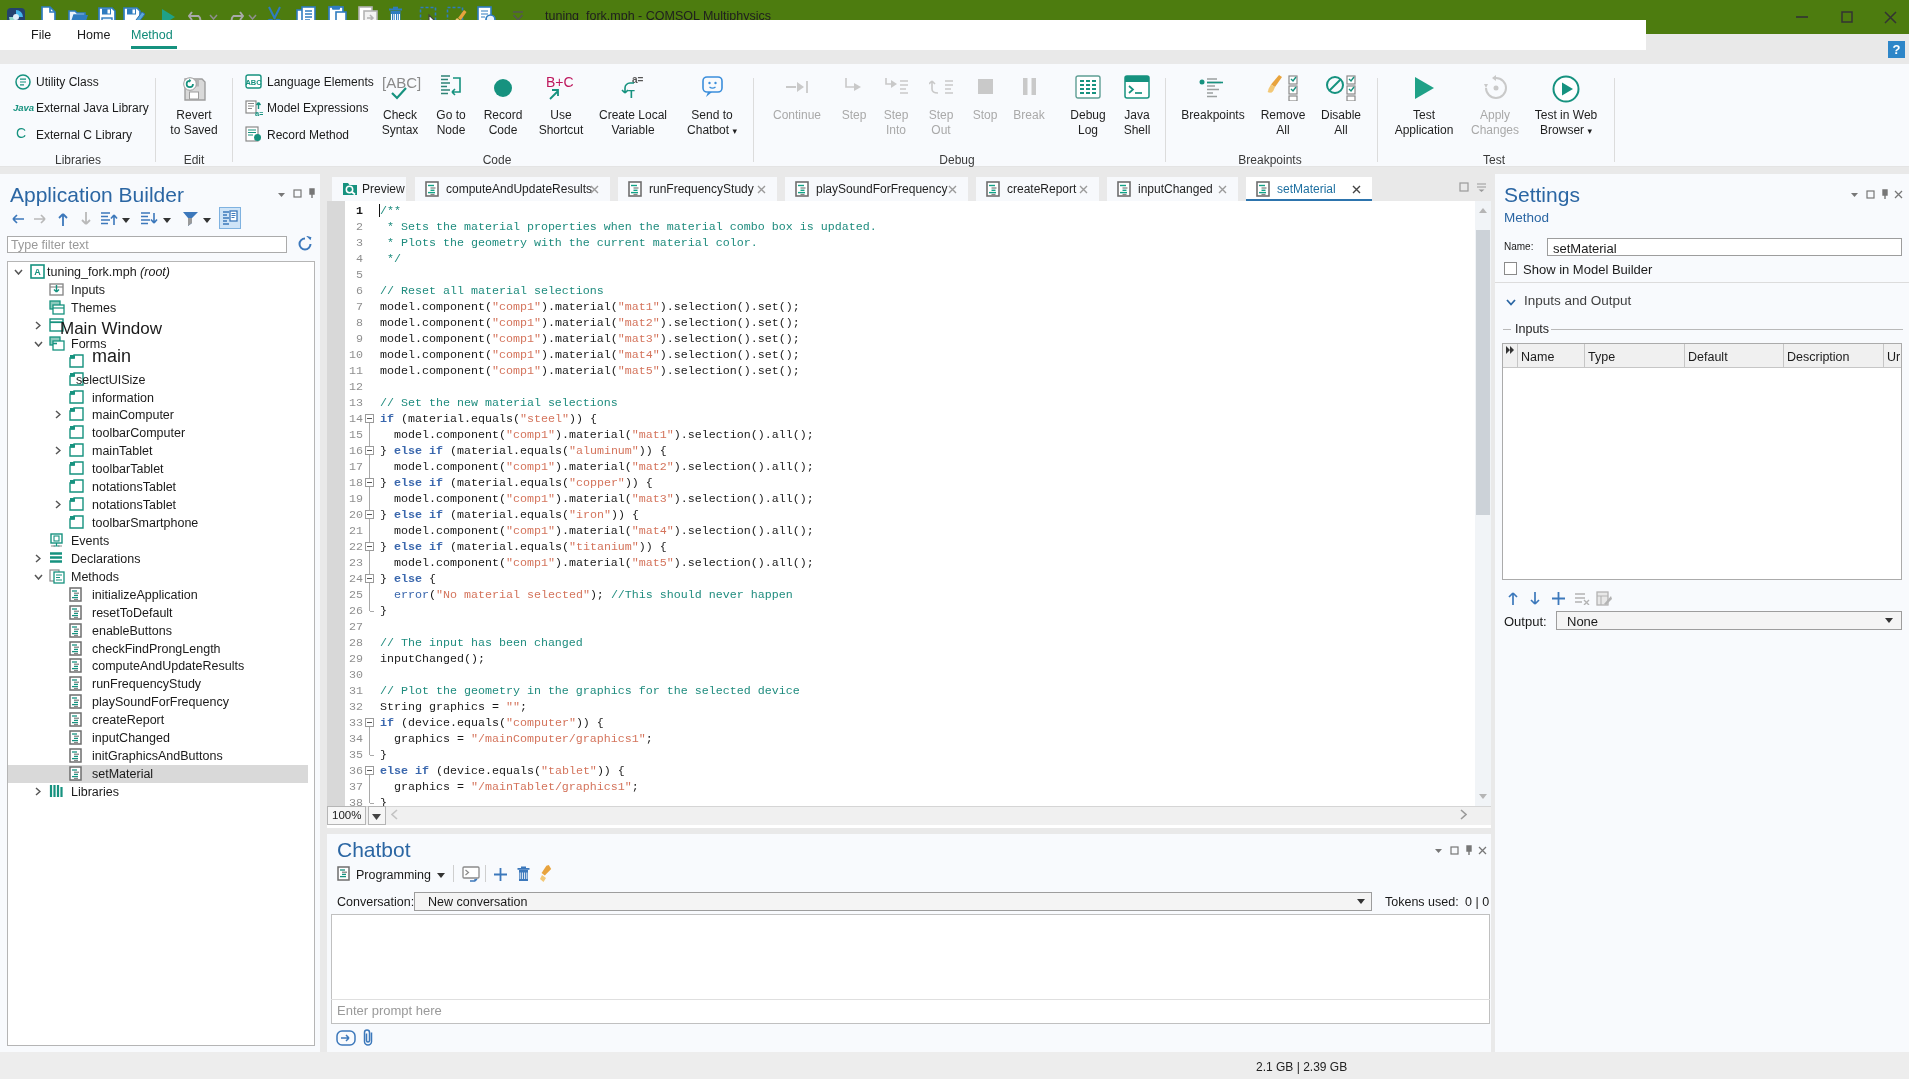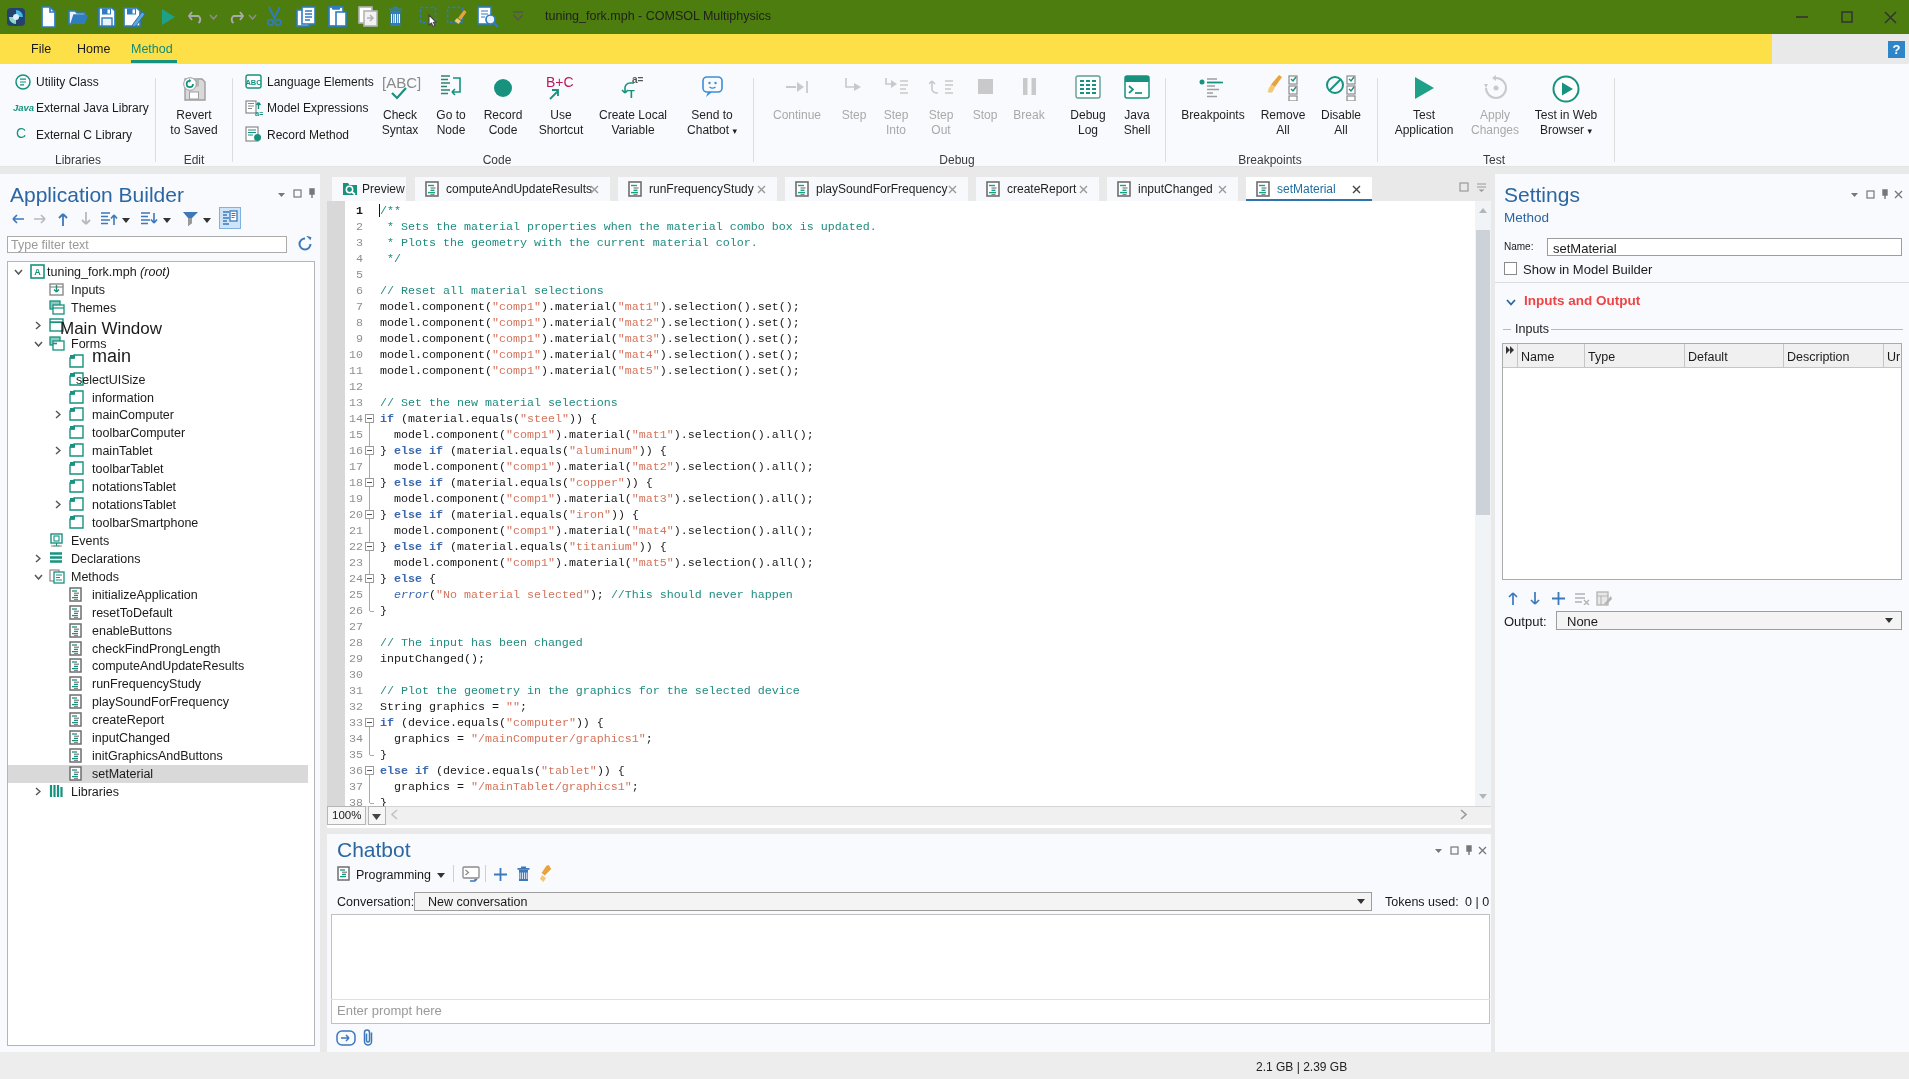--- a/index.html
+++ b/index.html
@@ -1,38 +1,38 @@
 <!DOCTYPE html>
 <html><head>
 <meta charset="utf-8">
 <style>
 *{margin:0;padding:0;box-sizing:border-box}
 html,body{width:1909px;height:1079px;overflow:hidden}
 body{font-family:"Liberation Sans",sans-serif;background:#e9e9e9;position:relative;font-size:12px;color:#1a1a1a}
 .a{position:absolute}
 svg{display:block}
 #titlebar{left:0;top:0;width:1909px;height:34px;background:#4d7c0f}
-#tabrow{left:0;top:34px;width:1772px;height:30px;background:#fde047}
+#tabrow{left:0;top:20px;width:1646px;height:30px;background:#ffffff}
 .rtab{top:8px;font-size:12.5px;color:#1a1a1a}
 #ribbon{left:0;top:74px;width:1909px;height:93px;background:#f8fafd;border-bottom:1px solid #e4e4e4}
 .rsep{top:4px;width:1px;height:84px;background:#dcdcdc}
 .glabel{top:79px;font-size:12px;color:#3a3a3a;text-align:center}
 .blabel{font-size:12px;color:#1f1f1f;text-align:center;line-height:15px}
 .gray{color:#a9a9a9}
 #leftpanel{left:0;top:174px;width:320px;height:878px;background:#f8fafd}
 #editor{left:327px;top:177px;width:1164px;height:651px;background:#fff}
 #chatbot{left:327px;top:834px;width:1164px;height:218px;background:#f8fafd}
 #settings{left:1495px;top:174px;width:414px;height:878px;background:#f8fafd}
 #statusbar{left:0;top:1052px;width:1909px;height:27px;background:#ededed}
 .code{font-family:"Liberation Mono",monospace;font-size:11.67px;line-height:16px;white-space:pre;color:#1a1a1a}
 .cl{height:16px}
 .cm{color:#1f8c7e}
 .st{color:#d4745c}
 .kw{color:#3a67ad;font-weight:bold}
-.er{color:#3a67ad;font-style:italic}
+.er{color:#3a67ad;}
 .ptitle{font-size:21px;color:#2b66a3}
 </style>
 </head>
 <body>
 <div id="titlebar" class="a">
 <svg class="a" style="left:7px;top:8px" width="18" height="18" viewBox="0 0 18 18">
       <rect x="0" y="0" width="18" height="18" rx="4" fill="#24426e"></rect>
       <path d="M9 2a7 7 0 0 1 7 7H9z" fill="#45b5e8"></path>
       <path d="M2 9a7 7 0 0 0 7 7V9z" fill="#8fd6c6"></path>
       <circle cx="9" cy="9" r="3" fill="#dfeef8"></circle>
@@ -824,21 +824,21 @@
     </svg>
 <span class="a" style="left:9px;top:67px;font-size:10px">Name:</span>
 <div class="a" style="left:52px;top:64px;width:355px;height:18px;background:#fff;border:1px solid #9d9d9d"></div>
 <span class="a" style="left:58px;top:67px;font-size:13px">setMaterial</span>
 <div class="a" style="left:9px;top:88px;width:13px;height:13px;background:#fff;border:1px solid #8a8a8a"></div>
 <span class="a" style="left:28px;top:88px;font-size:13px">Show in Model Builder</span>
 <div class="a" style="left:0;top:108px;width:414px;height:1px;background:#dcdcdc"></div>
 <svg class="a" style="left:11px;top:125px" width="10" height="7" viewBox="0 0 10 7">
       <path d="M1 1l4 4.5L9 1" fill="none" stroke="#2b66a3" stroke-width="1.8"></path>
     </svg>
-<span class="a" style="left:29px;top:119px;font-size:13.5px;font-weight:bold;color:#ef4444">Inputs and Output</span>
+<span class="a" style="left:29px;top:119px;font-size:13.5px;font-weight:normal;color:#404040">Inputs and Output</span>
 <span class="a" style="left:20px;top:148px;font-size:12.5px">Inputs</span>
 <div class="a" style="left:8px;top:155px;width:8px;height:1px;background:#b9b9b9"></div>
 <div class="a" style="left:56px;top:155px;width:352px;height:1px;background:#b9b9b9"></div>
 <div class="a" style="left:7px;top:169px;width:400px;height:237px;background:#fff;border:1px solid #ababab"></div>
 <div class="a" style="left:8px;top:170px;width:398px;height:24px;background:#f0f0f0;border-bottom:1px solid #c6c6c6"></div>
 <div class="a" style="left:22px;top:170px;width:1px;height:24px;background:#c6c6c6"></div>
 <div class="a" style="left:89px;top:170px;width:1px;height:24px;background:#c6c6c6"></div>
 <div class="a" style="left:189px;top:170px;width:1px;height:24px;background:#c6c6c6"></div>
 <div class="a" style="left:288px;top:170px;width:1px;height:24px;background:#c6c6c6"></div>
 <div class="a" style="left:388px;top:170px;width:1px;height:24px;background:#c6c6c6"></div>

